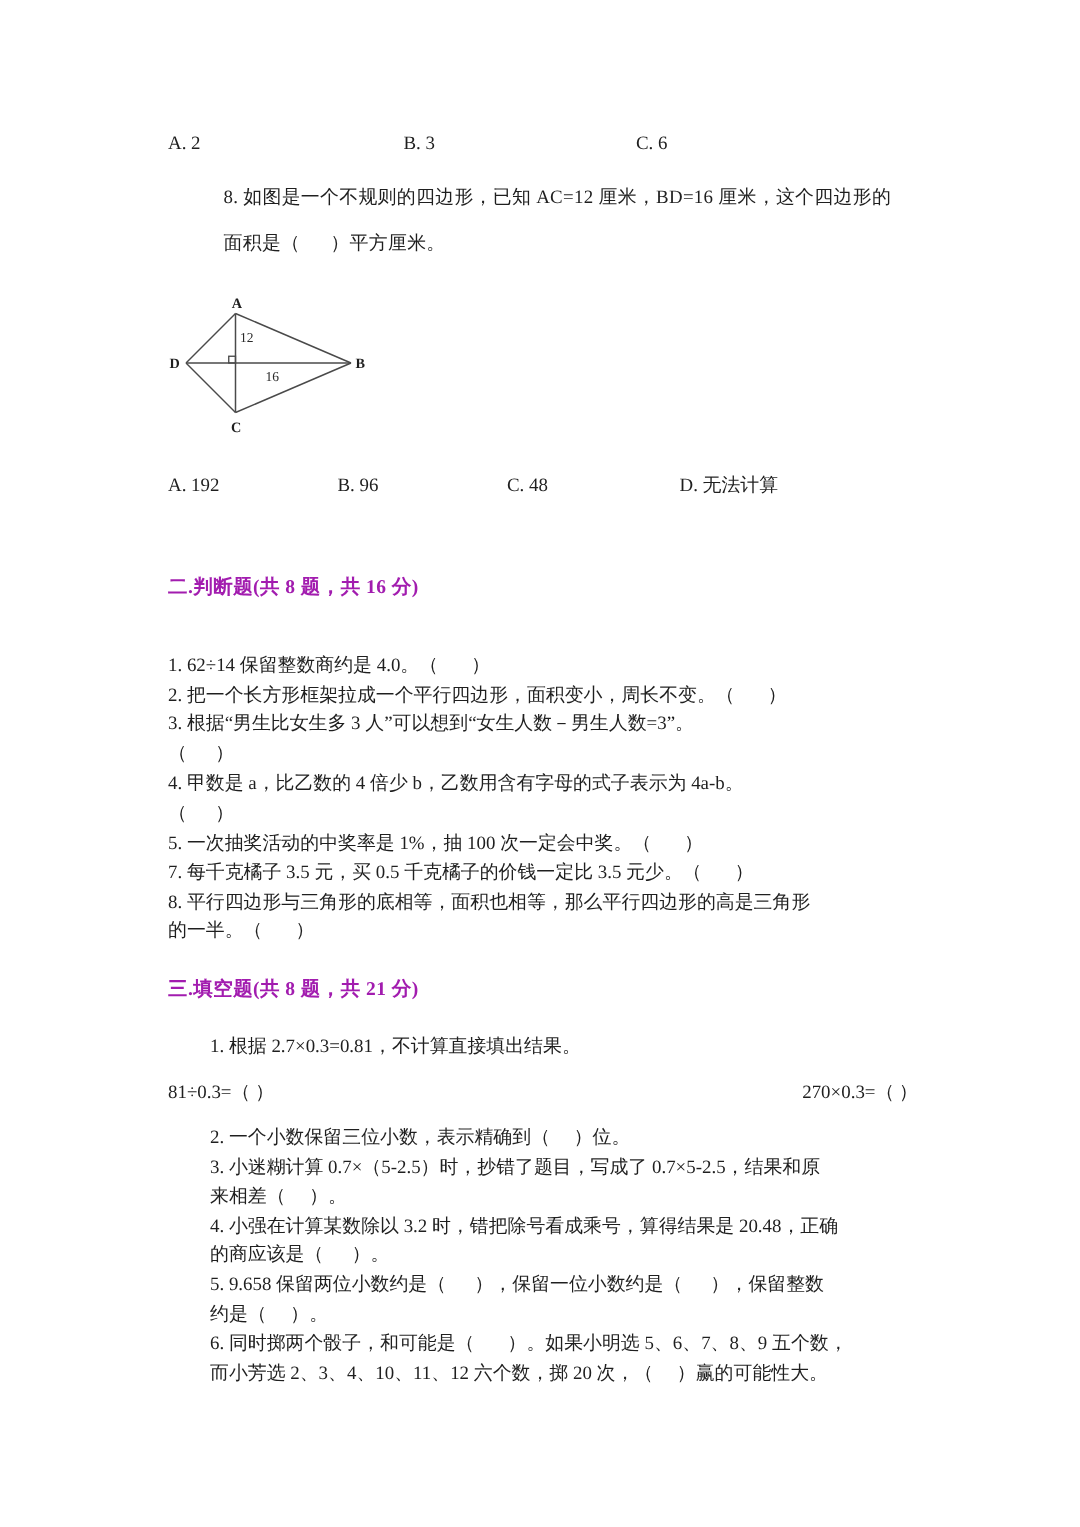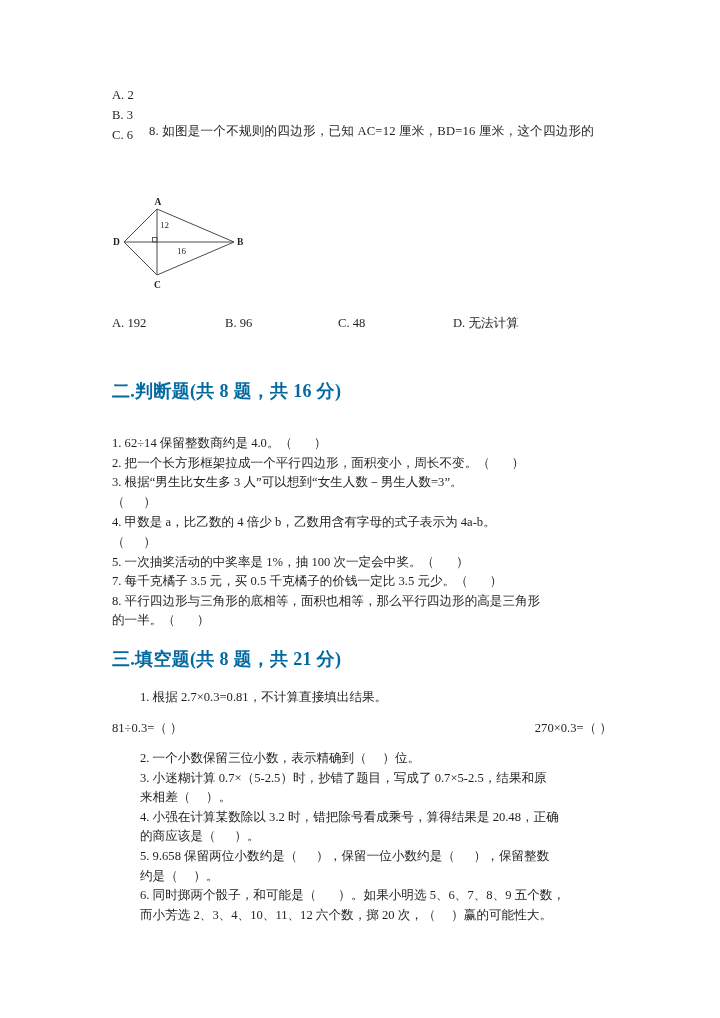--- a/index.html
+++ b/index.html
@@ -40,32 +40,32 @@
 
   .opts {
     display: flex;
     font-size: 12.6px;
     line-height: 20px;
     color: #1f1f1f;
   }
   .opts > span { display: block; }
 
   .section-title {
-    font-size: 18px;
+    font-size: 13px;
     font-weight: bold;
     line-height: 20px;
-    color: #0369a1;
+    color: #a21caf;
     letter-spacing: .3px;
   }
 
   
   .abs { position: absolute; }
 
   
-  #opt-row-7 { top: 85px; left: 0; width: 496px; flex-direction: column; }
+  #opt-row-7 { top: 85px; left: 0; width: 496px; }
   #opt-row-7 .o1 { width: 157px; }
   #opt-row-7 .o2 { width: 155px; }
 
   
   #q8 { top: 121px; left: 0; width: 500px; margin-left: 37px; }
   #q8 .l2 { margin-top: 11px; }
 
   
   #figure { top: 196px; left: 0; width: 260px; height: 96px; }
 
@@ -110,20 +110,21 @@
   <div class="content">
 
     <div class="abs opts" id="opt-row-7">
       <span class="o1">A. 2</span>
       <span class="o2">B. 3</span>
       <span class="o3">C. 6</span>
     </div>
 
     <div class="abs" id="q8">
       <div class="qline">8. 如图是一个不规则的四边形，已知 AC=12 厘米，BD=16 厘米，这个四边形的</div>
+      <div class="qline l2">面积是（      ）平方厘米。</div>
     </div>
 
     <div class="abs" id="figure">
       <svg width="260" height="96" viewBox="0 0 260 96">
 
         <g stroke="#4a4a4a" stroke-width="1" fill="none">
 
           <path d="M 45 13 L 12 46"></path>
           <path d="M 12 46 L 45 79"></path>
           <path d="M 45 13 L 122 46"></path>

